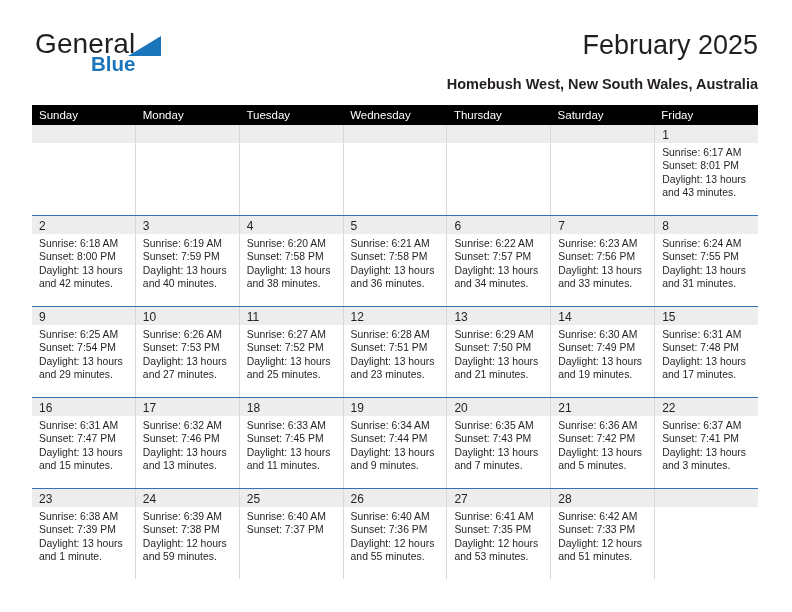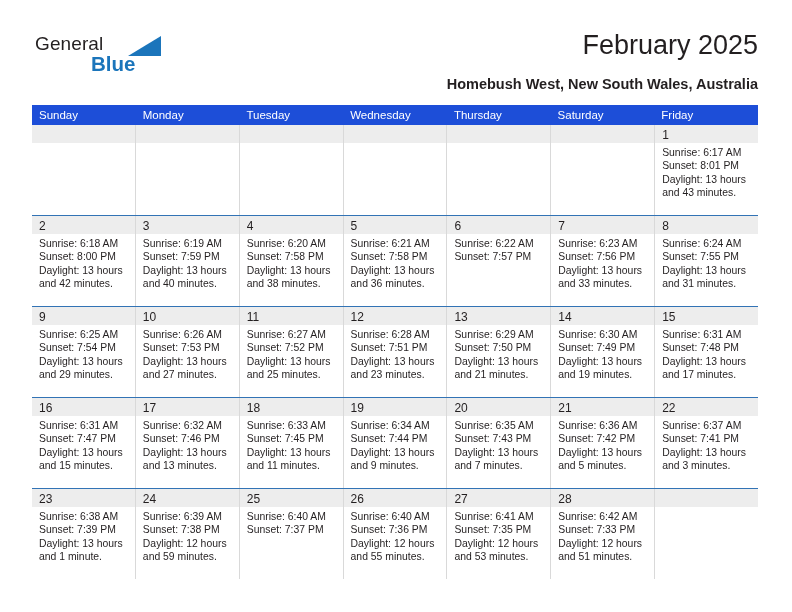--- a/index.html
+++ b/index.html
@@ -33,21 +33,21 @@
     position: absolute;
     left: 0;
     top: 4px;
     width: 210px;
     height: 58px;
   }
   .logo-general {
     position: absolute;
     left: 3px;
     top: 0px;
-    font-size: 19px;
+    font-size: 28px;
     letter-spacing: 0.1px;
     color: #231f20;
     font-family: "Liberation Sans", sans-serif;
     line-height: 24px;
   }
   .logo-blue {
     position: absolute;
     left: 59px;
     top: 20px;
     font-size: 20.5px;
@@ -99,21 +99,21 @@
 
   
   .calendar {
     position: absolute;
     left: 32px;
     top: 105px;
     width: 726px;
   }
   .cal-head {
     display: flex;
-    background: #1d4ed8;
+    background: #000000;
     height: 20px;
   }
   .cal-head .hcell {
     flex: 1 1 0;
     font-size: 11.5px;
     color: #ffffff;
     line-height: 20px;
     padding-left: 7px;
     box-sizing: border-box;
     white-space: nowrap;
@@ -252,20 +252,21 @@
               <div>Sunrise: 6:21 AM</div>
               <div>Sunset: 7:58 PM</div>
               <div class="wrapline">Daylight: 13 hours and 36 minutes.</div>
             </div>
           </div>
           <div class="cell">
             <div class="daynum-band"><span class="daynum">6</span></div>
             <div class="cell-body">
               <div>Sunrise: 6:22 AM</div>
               <div>Sunset: 7:57 PM</div>
+              <div class="wrapline">Daylight: 13 hours and 34 minutes.</div>
             </div>
           </div>
           <div class="cell">
             <div class="daynum-band"><span class="daynum">7</span></div>
             <div class="cell-body">
               <div>Sunrise: 6:23 AM</div>
               <div>Sunset: 7:56 PM</div>
               <div class="wrapline">Daylight: 13 hours and 33 minutes.</div>
             </div>
           </div>

